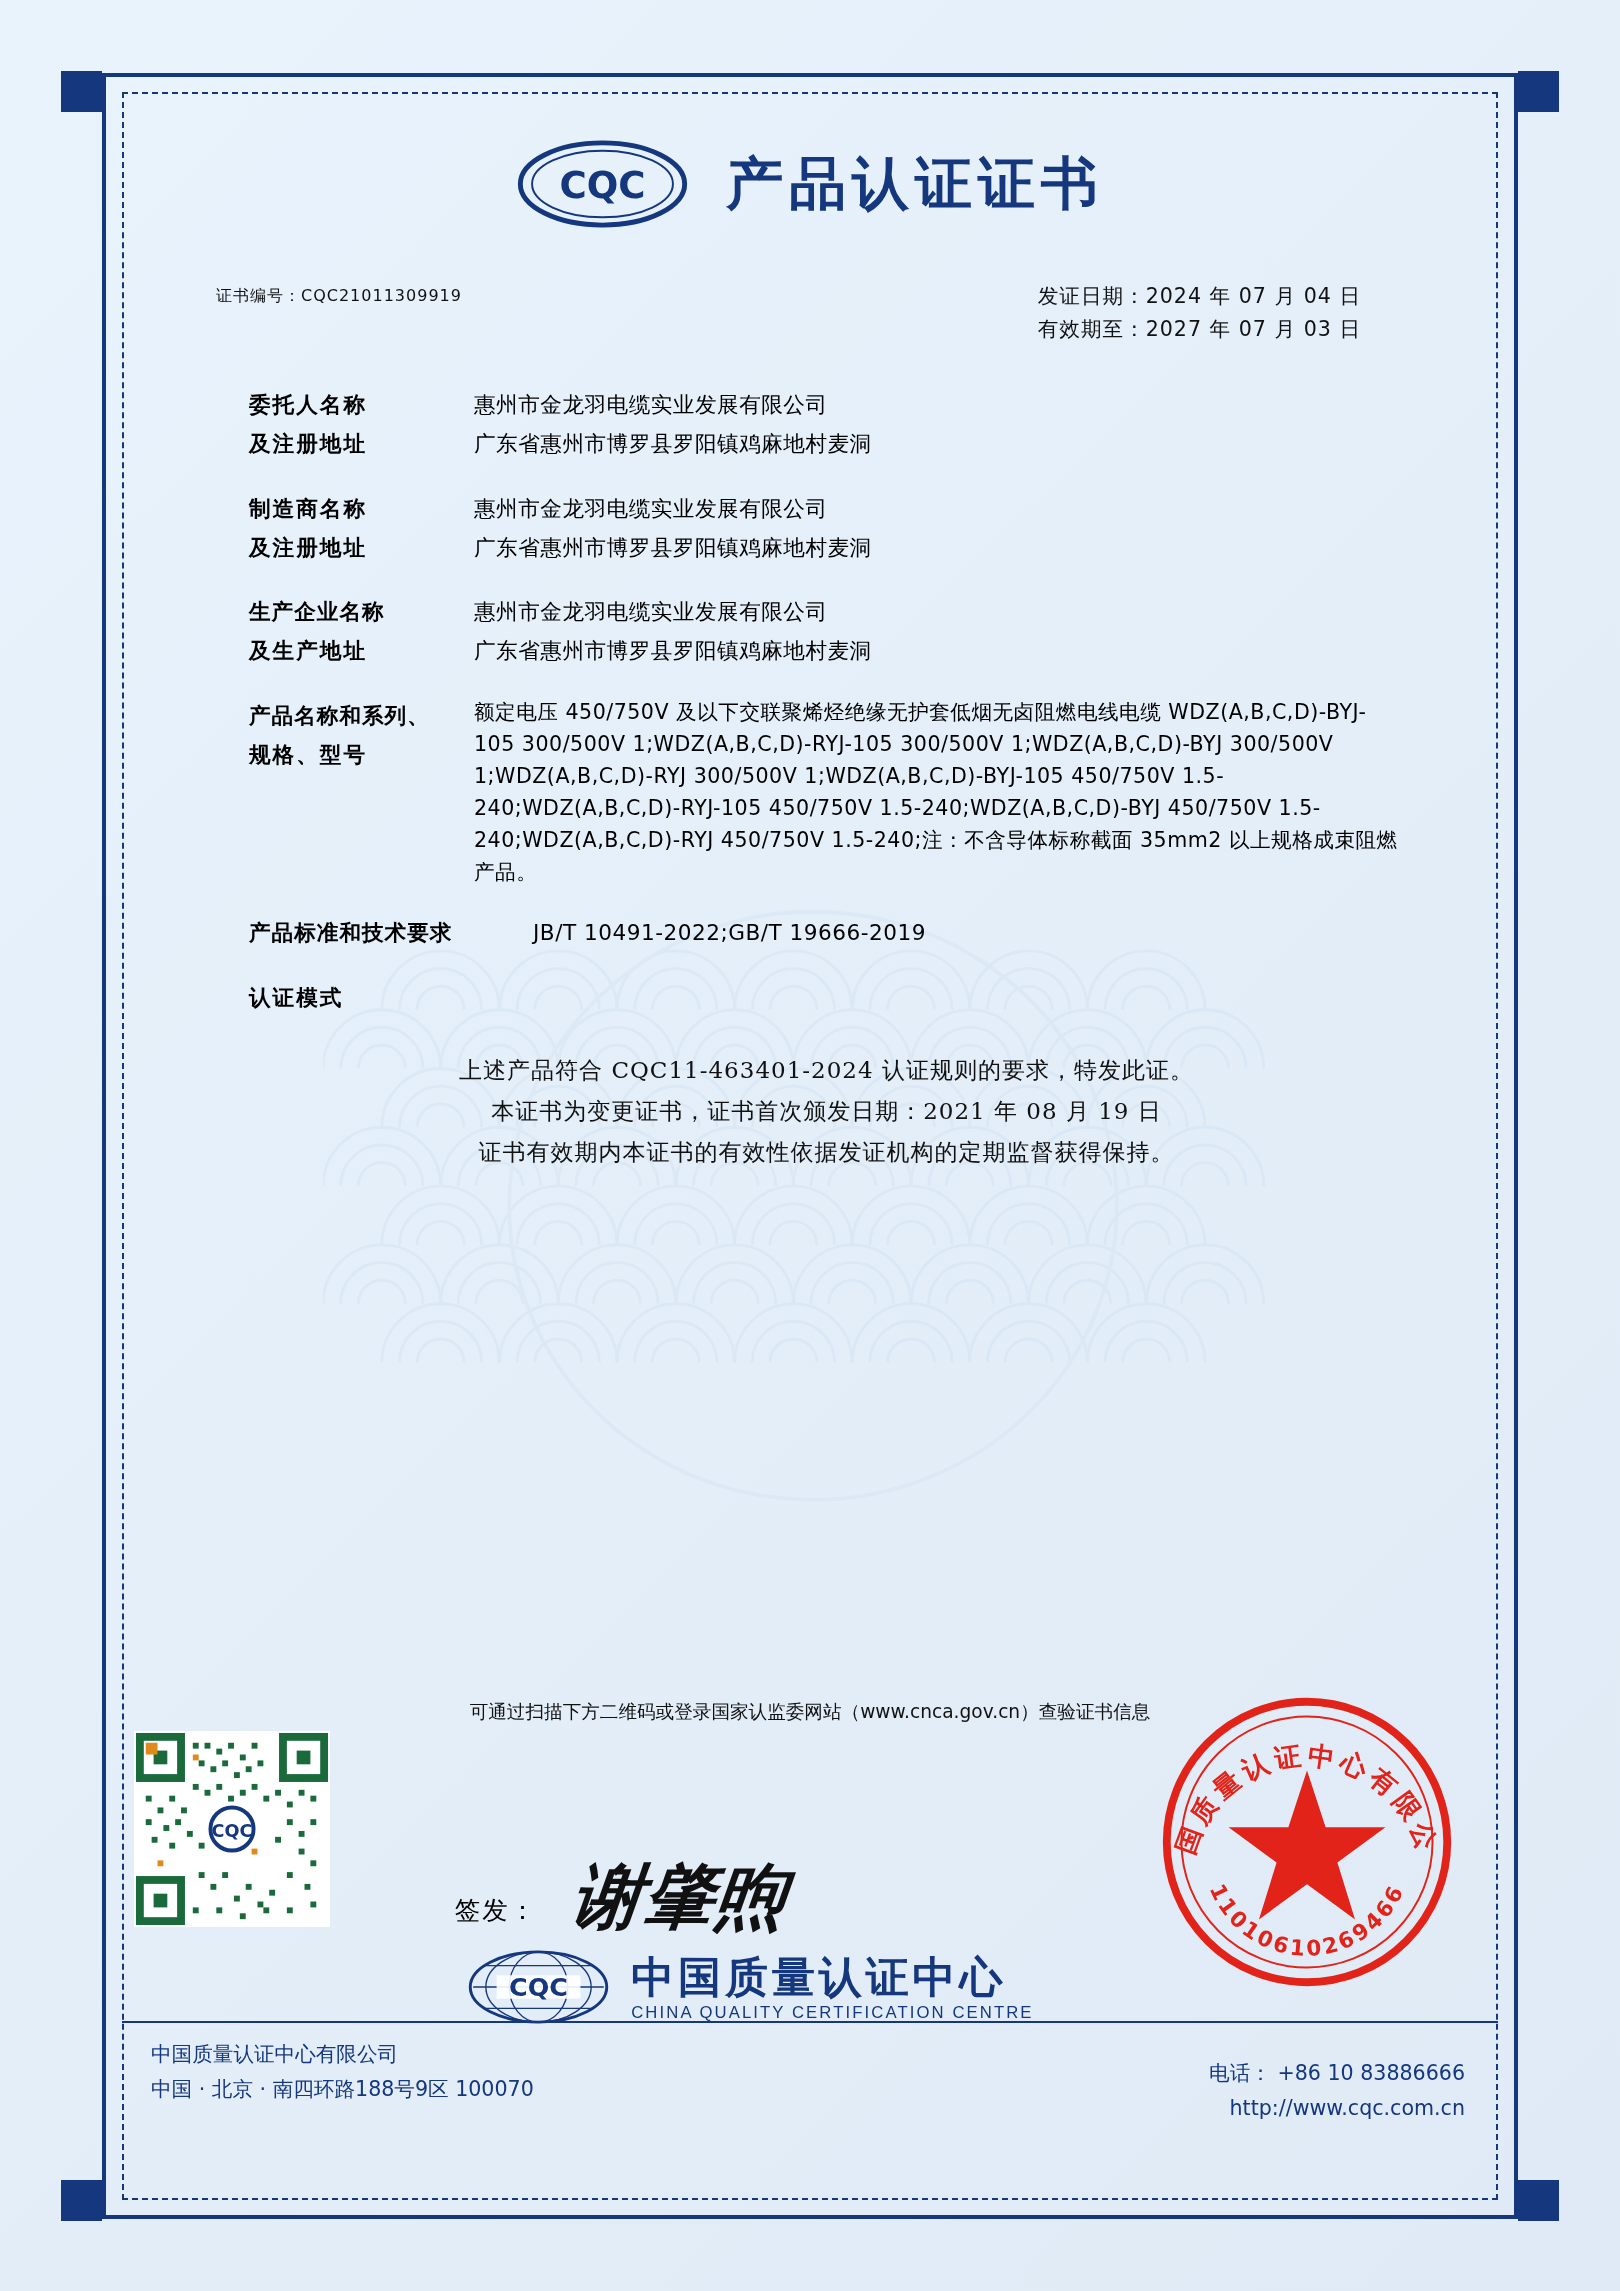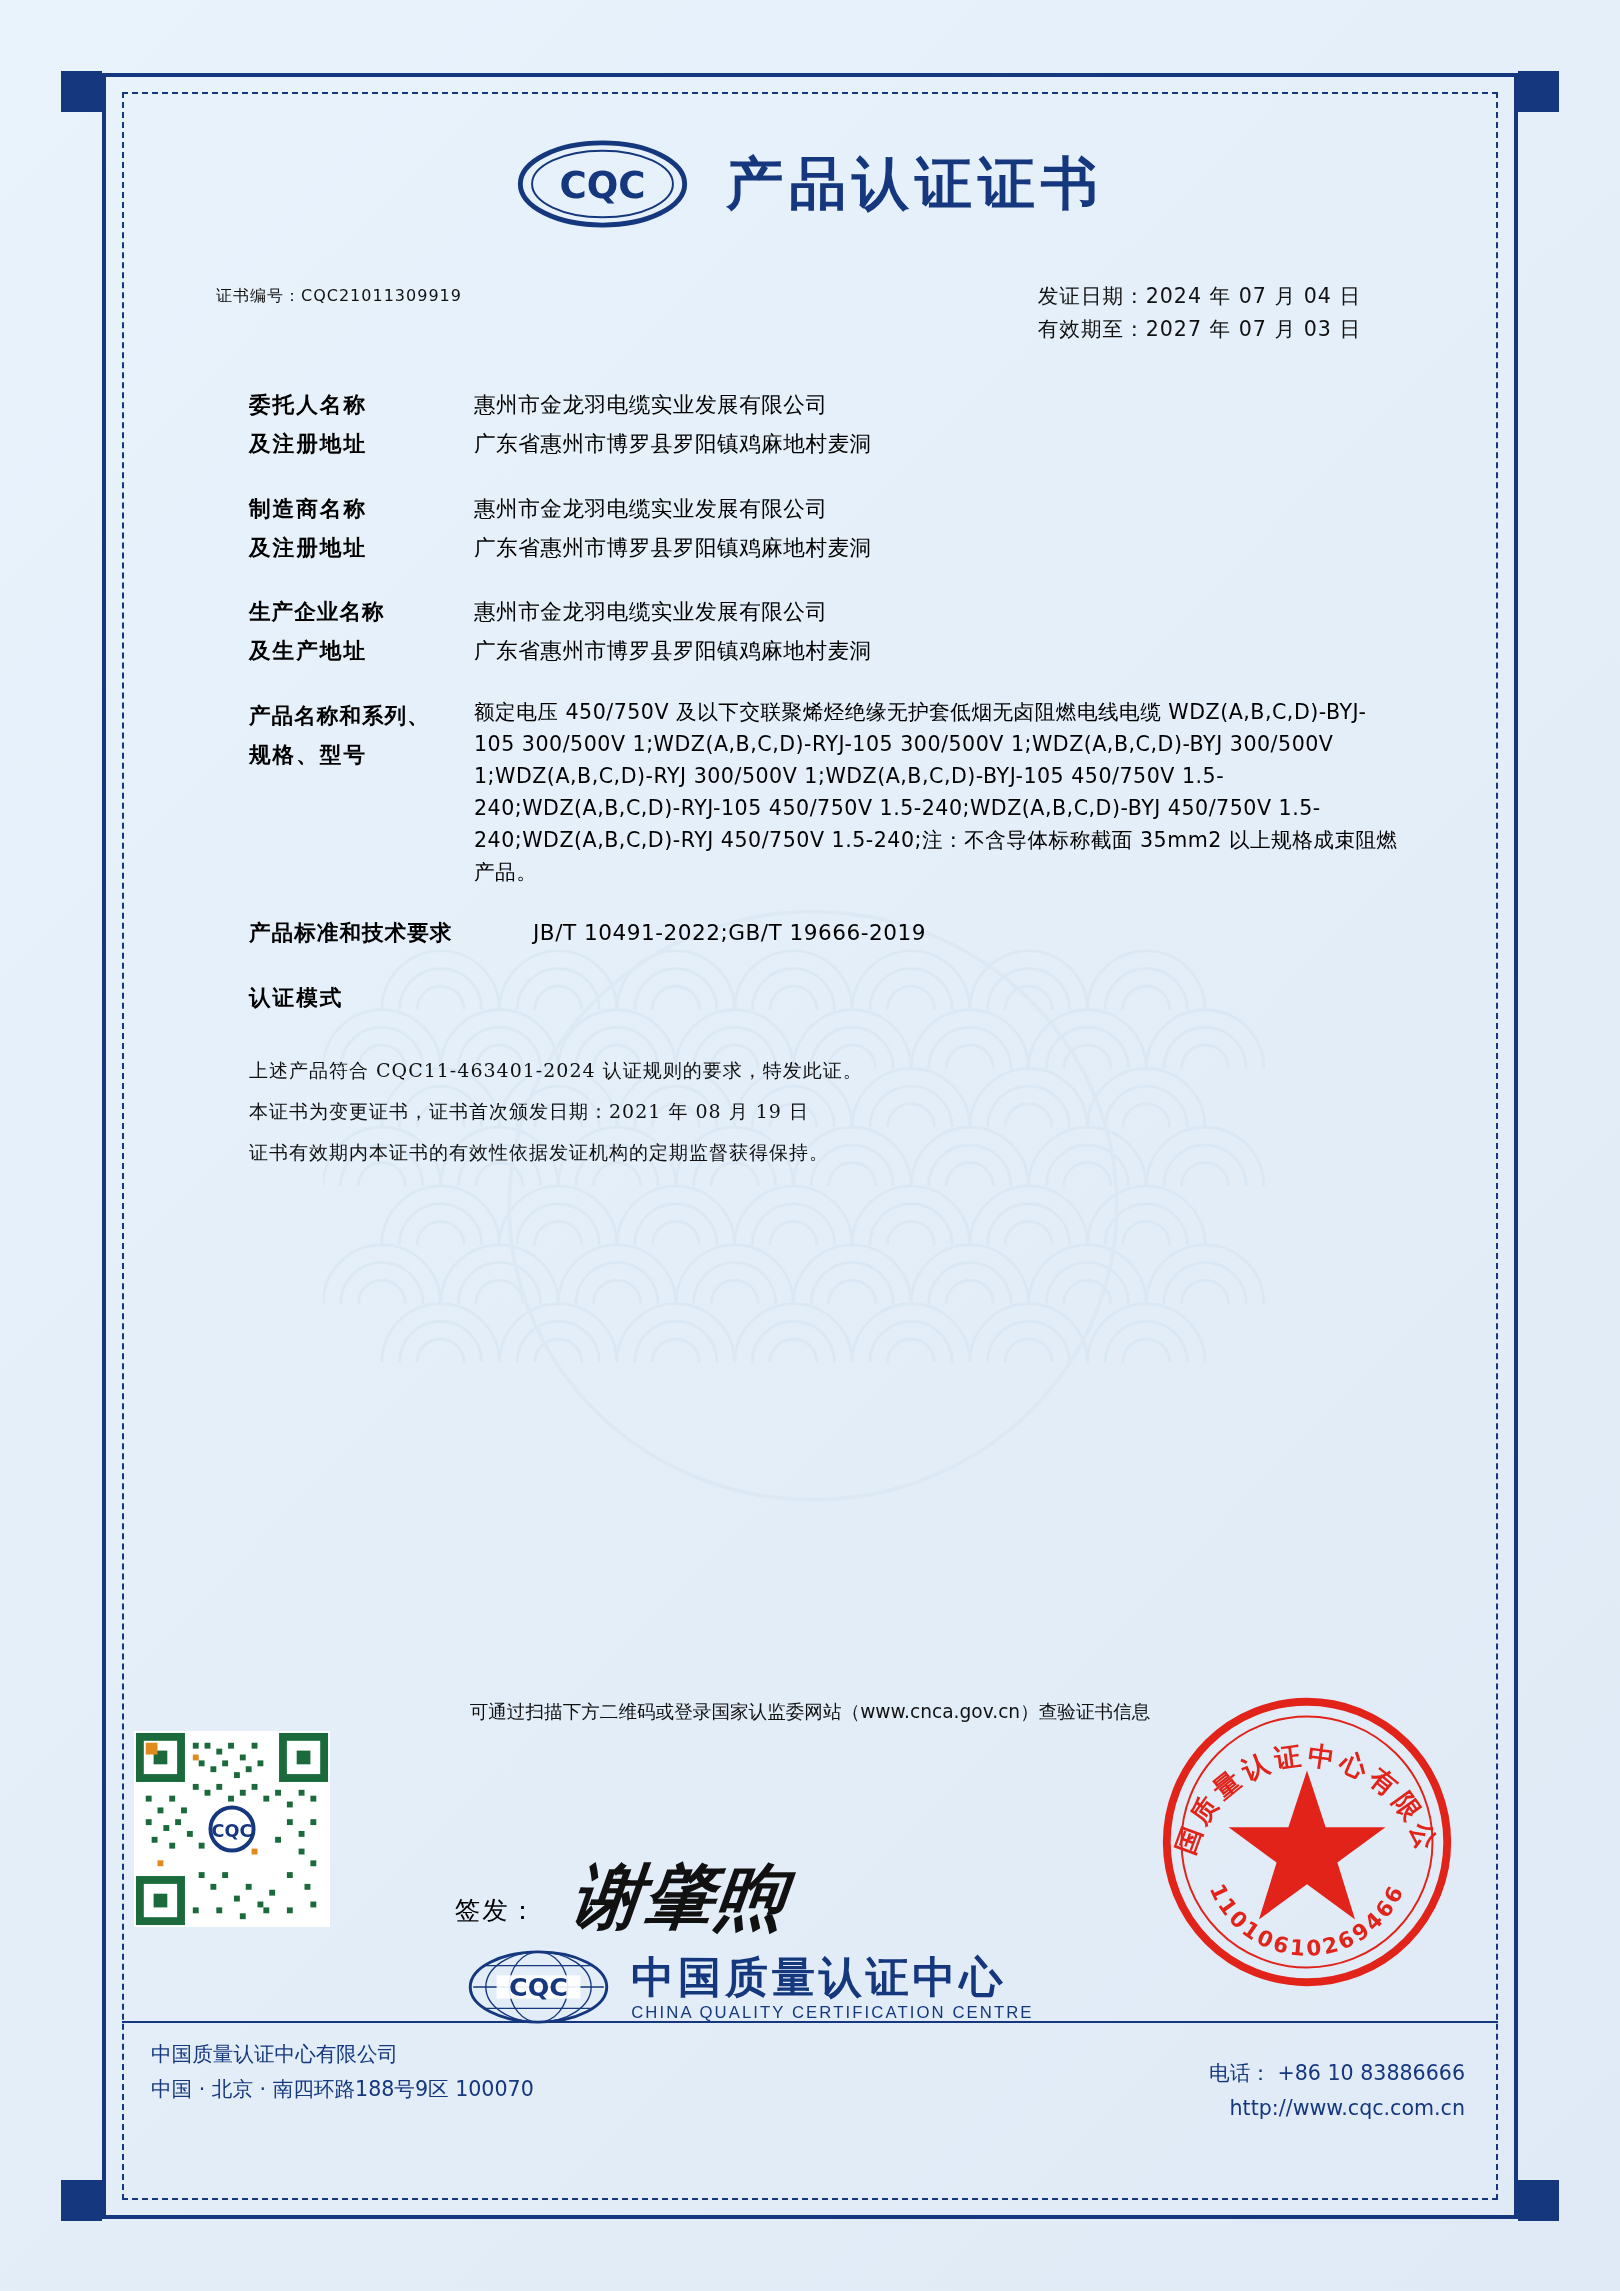--- a/index.html
+++ b/index.html
@@ -148,24 +148,25 @@
     line-height: 32px;
     font-size: 20.6px;
   }
   .label-narrow { letter-spacing: 1px; }
 
   
   .statement {
     margin-top: 33px;
     padding: 0 94px 0 127px;
     font-family: "DejaVu Serif", serif;
-    font-size: 19px;
+    font-size: 23px;
     line-height: 41px;
     color: #111;
     letter-spacing: 1px;
+    text-align: center;
   }
 
   
   .verify {
     position: absolute;
     left: 0;
     right: 0;
     top: 1607px;
     text-align: center;
     font-family: "DejaVu Sans", sans-serif;

